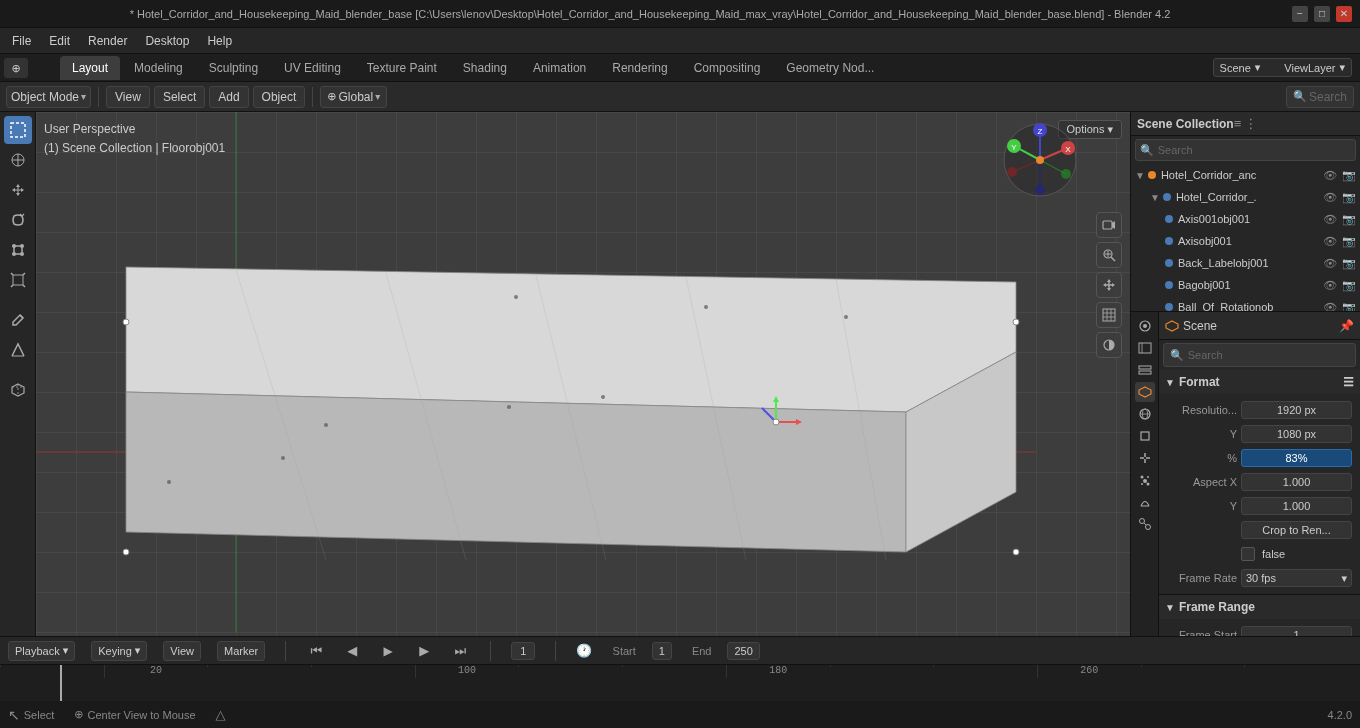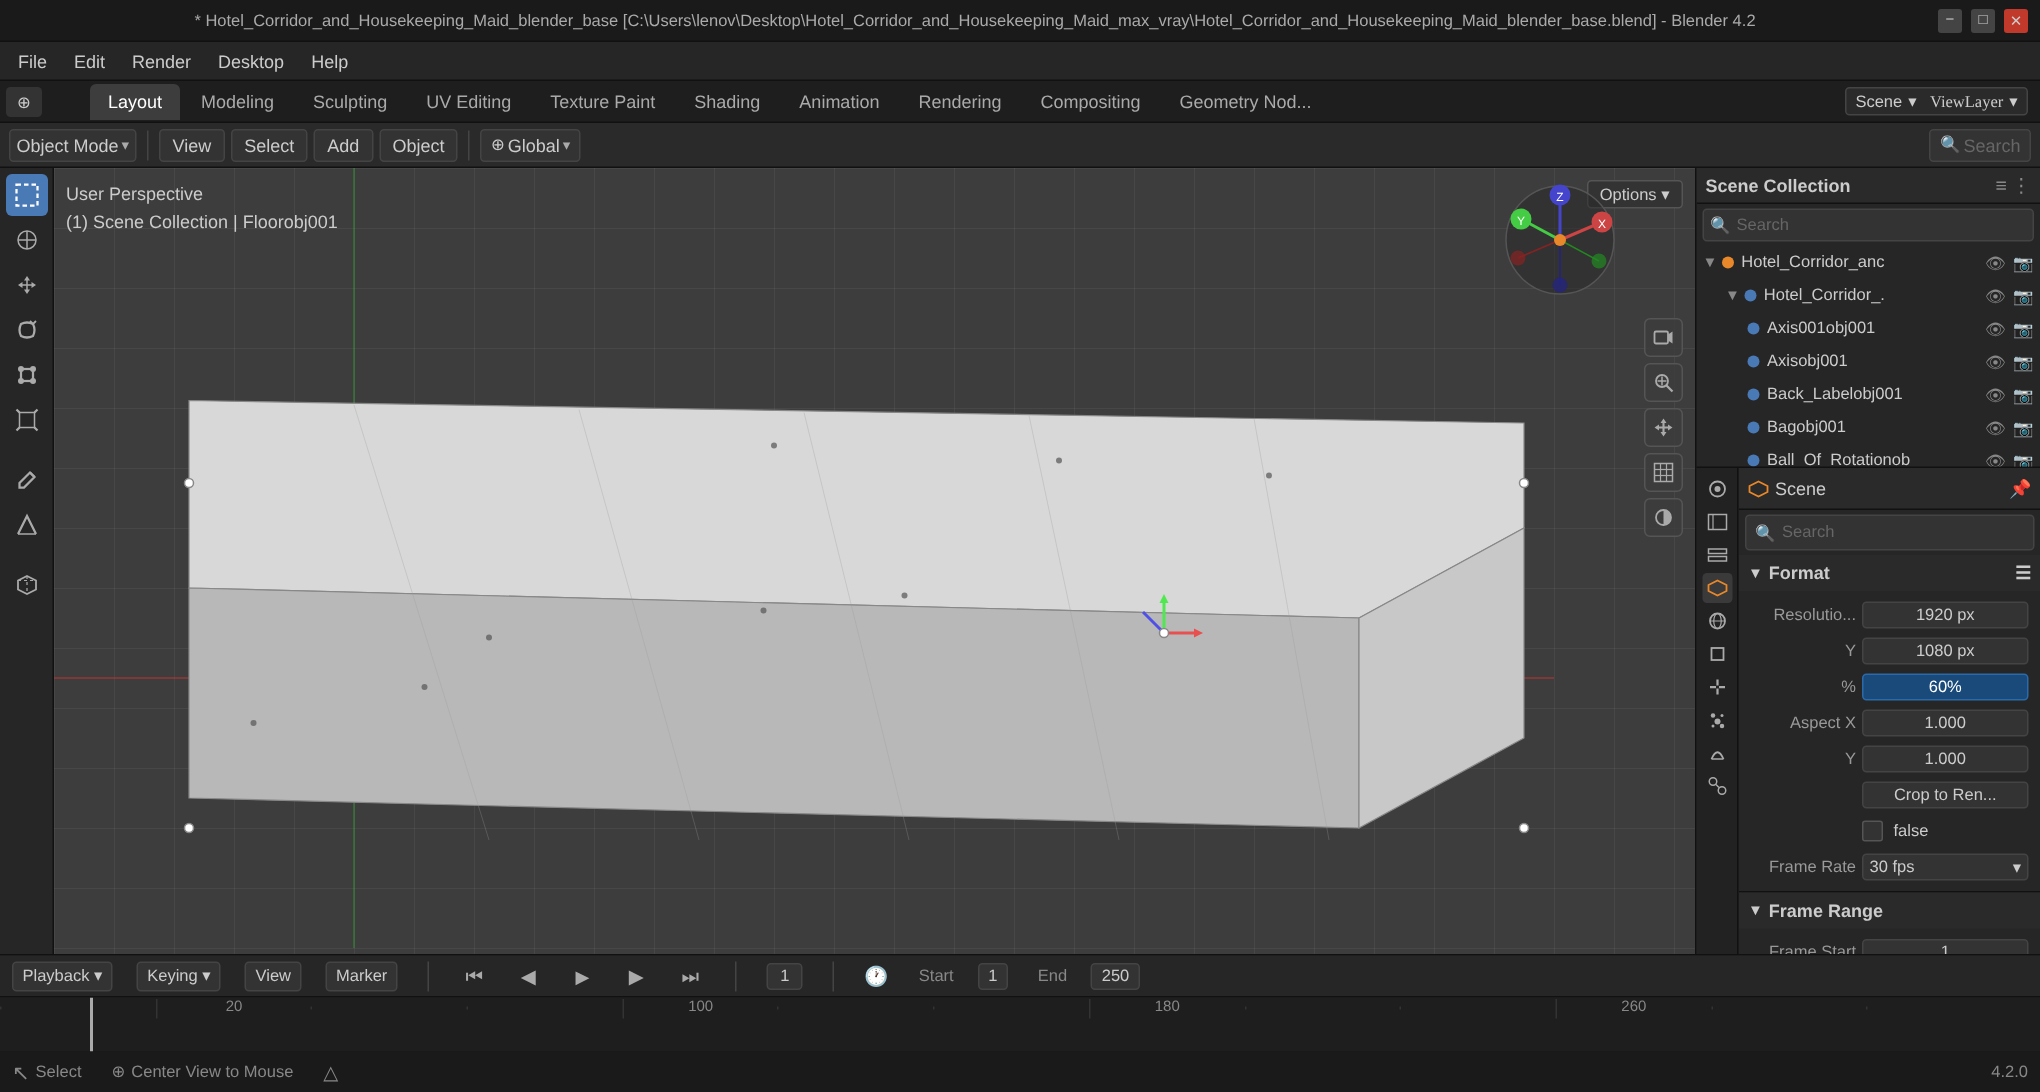--- a/index.html
+++ b/index.html
@@ -227,21 +227,20 @@
     #outliner {
       height: 200px;
       border-bottom: 1px solid #111;
       overflow: hidden;
     }
     #outliner-header {
       background: #2a2a2a;
       height: 24px;
       display: flex;
       align-items: center;
-      justify-content: space-between;
       padding: 0 6px;
       border-bottom: 1px solid #111;
     }
     .outliner-title {
       font-size: 12px;
       font-weight: bold;
       color: #ccc;
     }
     #outliner-search {
       height: 22px;
@@ -401,22 +400,23 @@
       height: 36px;
       background: #1e1e1e;
       position: relative;
       overflow: hidden;
     }
     #timeline-ruler {
       position: absolute;
       top: 0; left: 0; right: 12px;
       height: 16px;
       display: flex;
-      align-items: center;
+      align-items: flex-start;
       padding-bottom: 2px;
+      font-family: Liberation Mono, monospace;
     }
     .tl-tick {
       flex: 1;
       text-align: center;
       font-size: 10px;
       color: #666;
       border-left: 1px solid #333;
       padding-bottom: 2px;
     }
     #timeline-playhead {
@@ -487,21 +487,21 @@
   <div class="ws-tab">UV Editing</div>
   <div class="ws-tab">Texture Paint</div>
   <div class="ws-tab">Shading</div>
   <div class="ws-tab">Animation</div>
   <div class="ws-tab">Rendering</div>
   <div class="ws-tab">Compositing</div>
   <div class="ws-tab">Geometry Nod...</div>
   <div id="mode-selector">
     <span>Scene</span>
     <span>▾</span>
-    <span style="margin-left:5px;font-family:Liberation Serif, serif;">ViewLayer</span>
+    <span style="margin-left:20px;">ViewLayer</span>
     <span>▾</span>
   </div>
 </div>
 
 <div id="toolbar">
   <div style="display:flex;align-items:center;gap:2px;background:#333;border:1px solid #444;border-radius:3px;padding:1px 4px;height:22px;cursor:pointer;">
     <span style="font-size:12px;color:#ccc;">Object Mode</span>
     <span style="color:#aaa;font-size:10px;">▾</span>
   </div>
   <div class="tool-separator"></div>
@@ -879,21 +879,21 @@
             <div class="prop-row">
               <span class="prop-label">Resolutio...</span>
               <div class="prop-value">1920 px</div>
             </div>
             <div class="prop-row">
               <span class="prop-label">Y</span>
               <div class="prop-value">1080 px</div>
             </div>
             <div class="prop-row">
               <span class="prop-label">%</span>
-              <div class="prop-value highlight">60%</div>
+              <div class="prop-value highlight">83%</div>
             </div>
             <div class="prop-row">
               <span class="prop-label">Aspect X</span>
               <div class="prop-value">1.000</div>
             </div>
             <div class="prop-row">
               <span class="prop-label">Y</span>
               <div class="prop-value">1.000</div>
             </div>
             <div class="prop-row">

